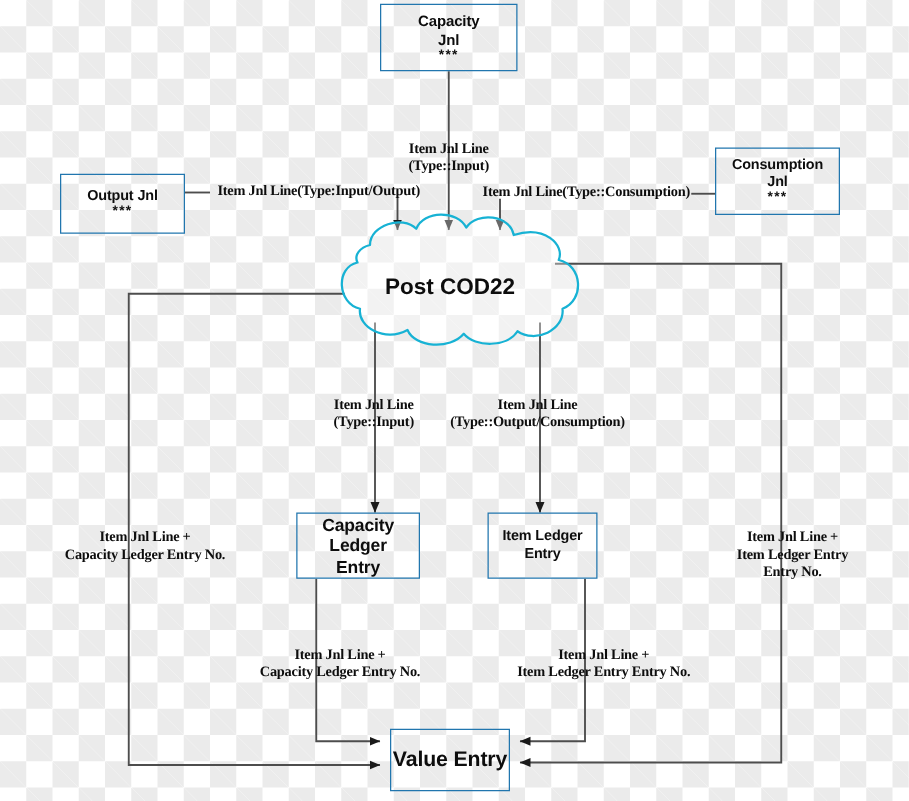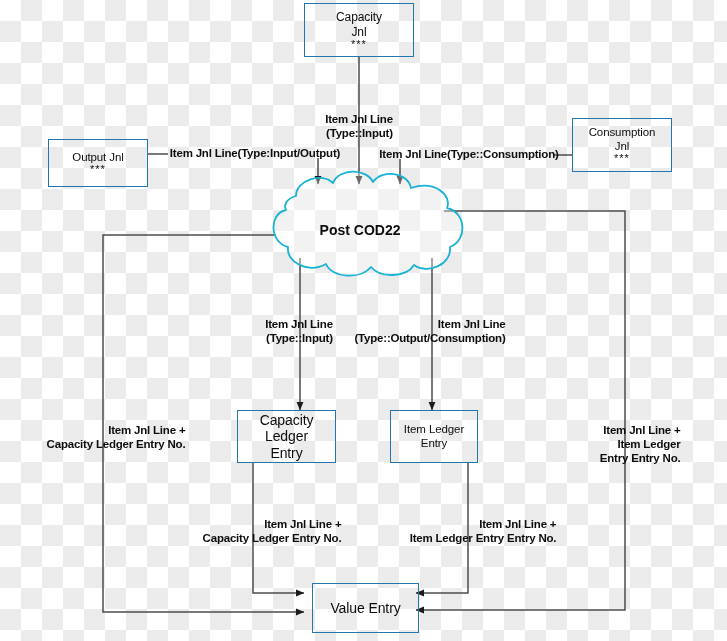--- a/index.html
+++ b/index.html
@@ -34,46 +34,47 @@
   .node {
     position: absolute;
     box-sizing: border-box;
     border: 1.6px solid #2176ae;
     background: rgba(255,255,255,0.0);
     display: flex;
     align-items: center;
     justify-content: center;
     text-align: center;
     color: #0d0d0d;
-    font-weight: 400;
+    font-weight: 700;
     line-height: 1.18;
     letter-spacing: -0.1px;
   }
   .node .nlabel { white-space: pre-line; }
   .node .stars {
     display: block;
     font-size: 11px;
     letter-spacing: 1px;
     line-height: 1.0;
   }
   .edge-label {
     position: absolute;
     color: #0d0d0d;
     font-weight: 700;
     font-size: 11.5px;
     line-height: 1.2;
-    text-align: right;
+    text-align: center;
     white-space: pre-line;
     letter-spacing: -0.2px;
     transform: translateX(-50%);
+    font-family: Liberation Serif, serif;
   }
   .cloud-text {
     position: absolute;
     font-weight: 700;
-    font-size: 14px;
+    font-size: 18px;
     color: #0d0d0d;
     transform: translate(-50%, -50%);
     white-space: nowrap;
   }
 </style>
 </head>
 <body>
 
 <div id="canvas">
 
@@ -151,21 +152,21 @@
     </div>
   </div>
 
   <div class="node" style="left:390px; top:410px; width:88px; height:53px; font-size:11.5px;text-align:center;">
     <div>
       <span class="nlabel">Item Ledger
 Entry</span>
     </div>
   </div>
 
-  <div class="node" style="left:312px; top:583px; width:107px; height:50px; font-size:14px;">
+  <div class="node" style="left:312px; top:583px; width:96px; height:50px; font-size:17px;">
     <div>
       <span class="nlabel">Value Entry</span>
     </div>
   </div>
 
   <div class="cloud-text" style="left:360px; top:230px;">Post COD22</div>
 
   <div class="edge-label" style="left:359px; top:113px;">Item Jnl Line
 (Type::Input)</div>
 

